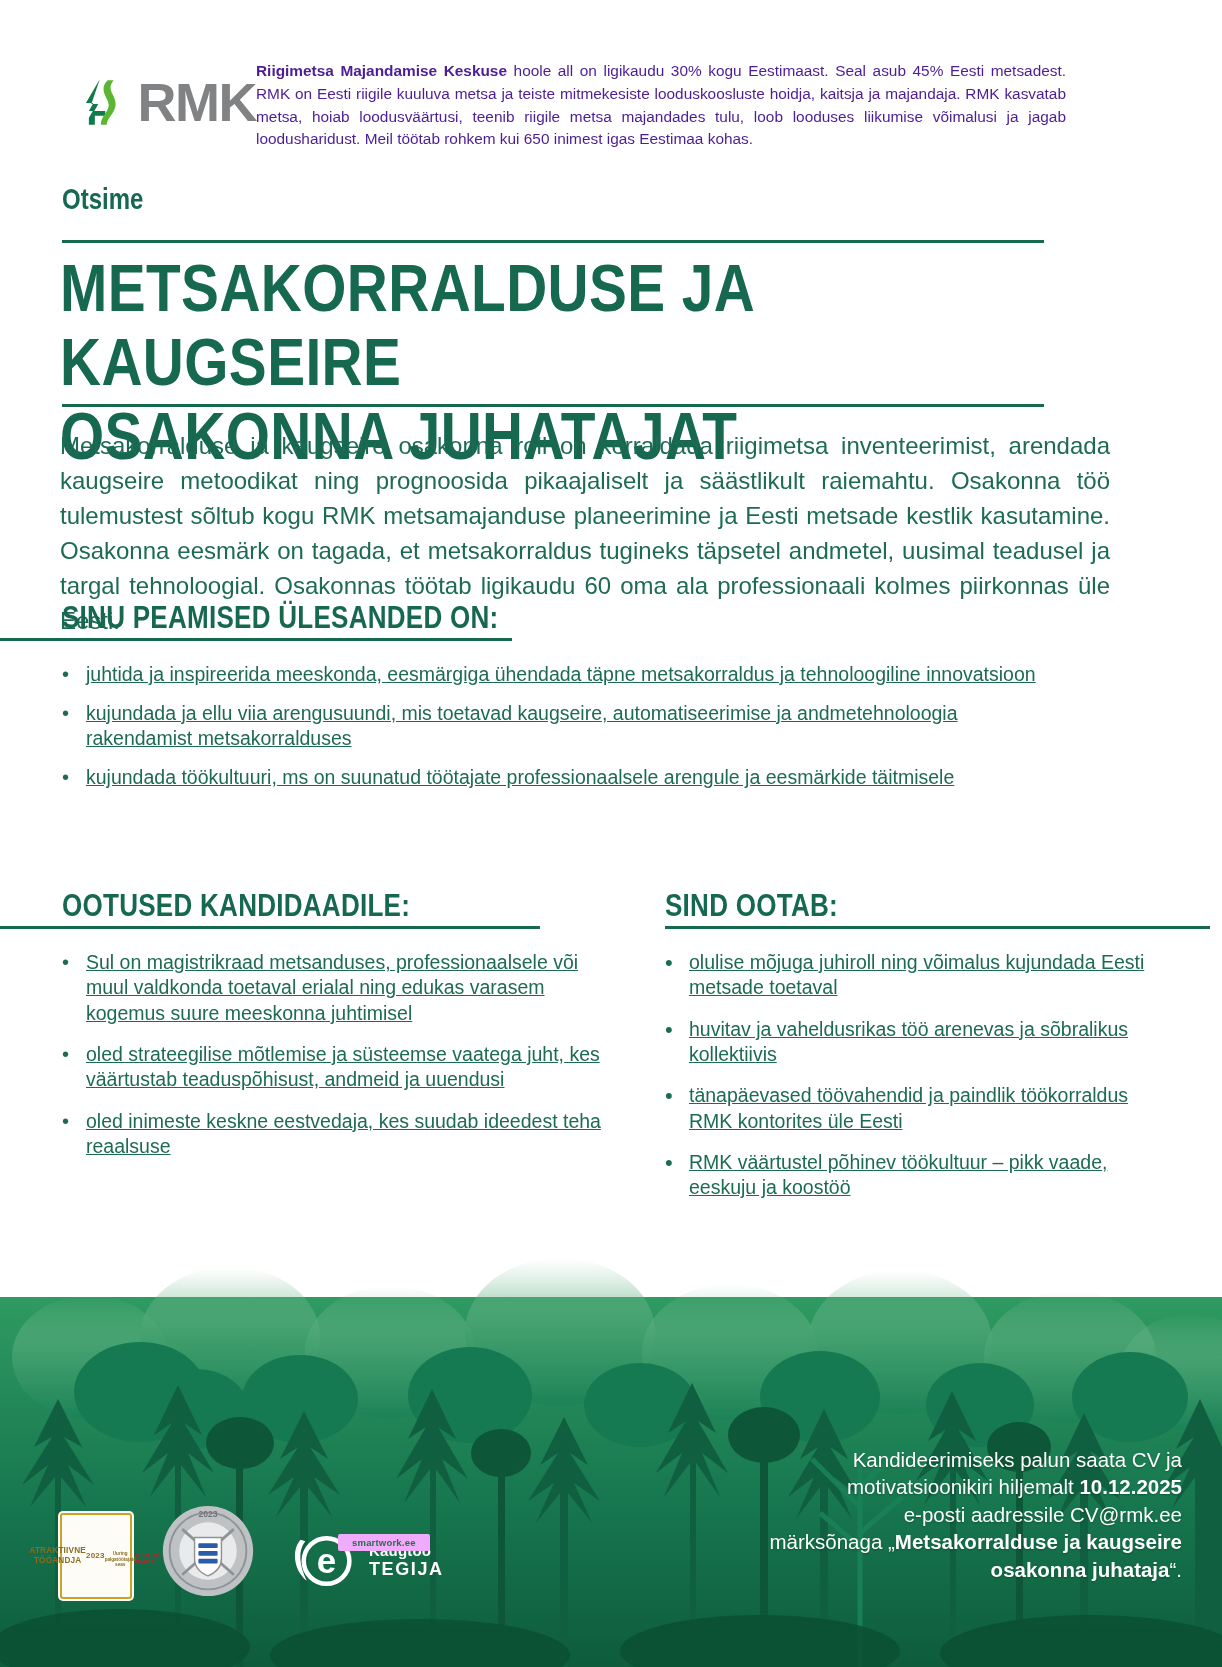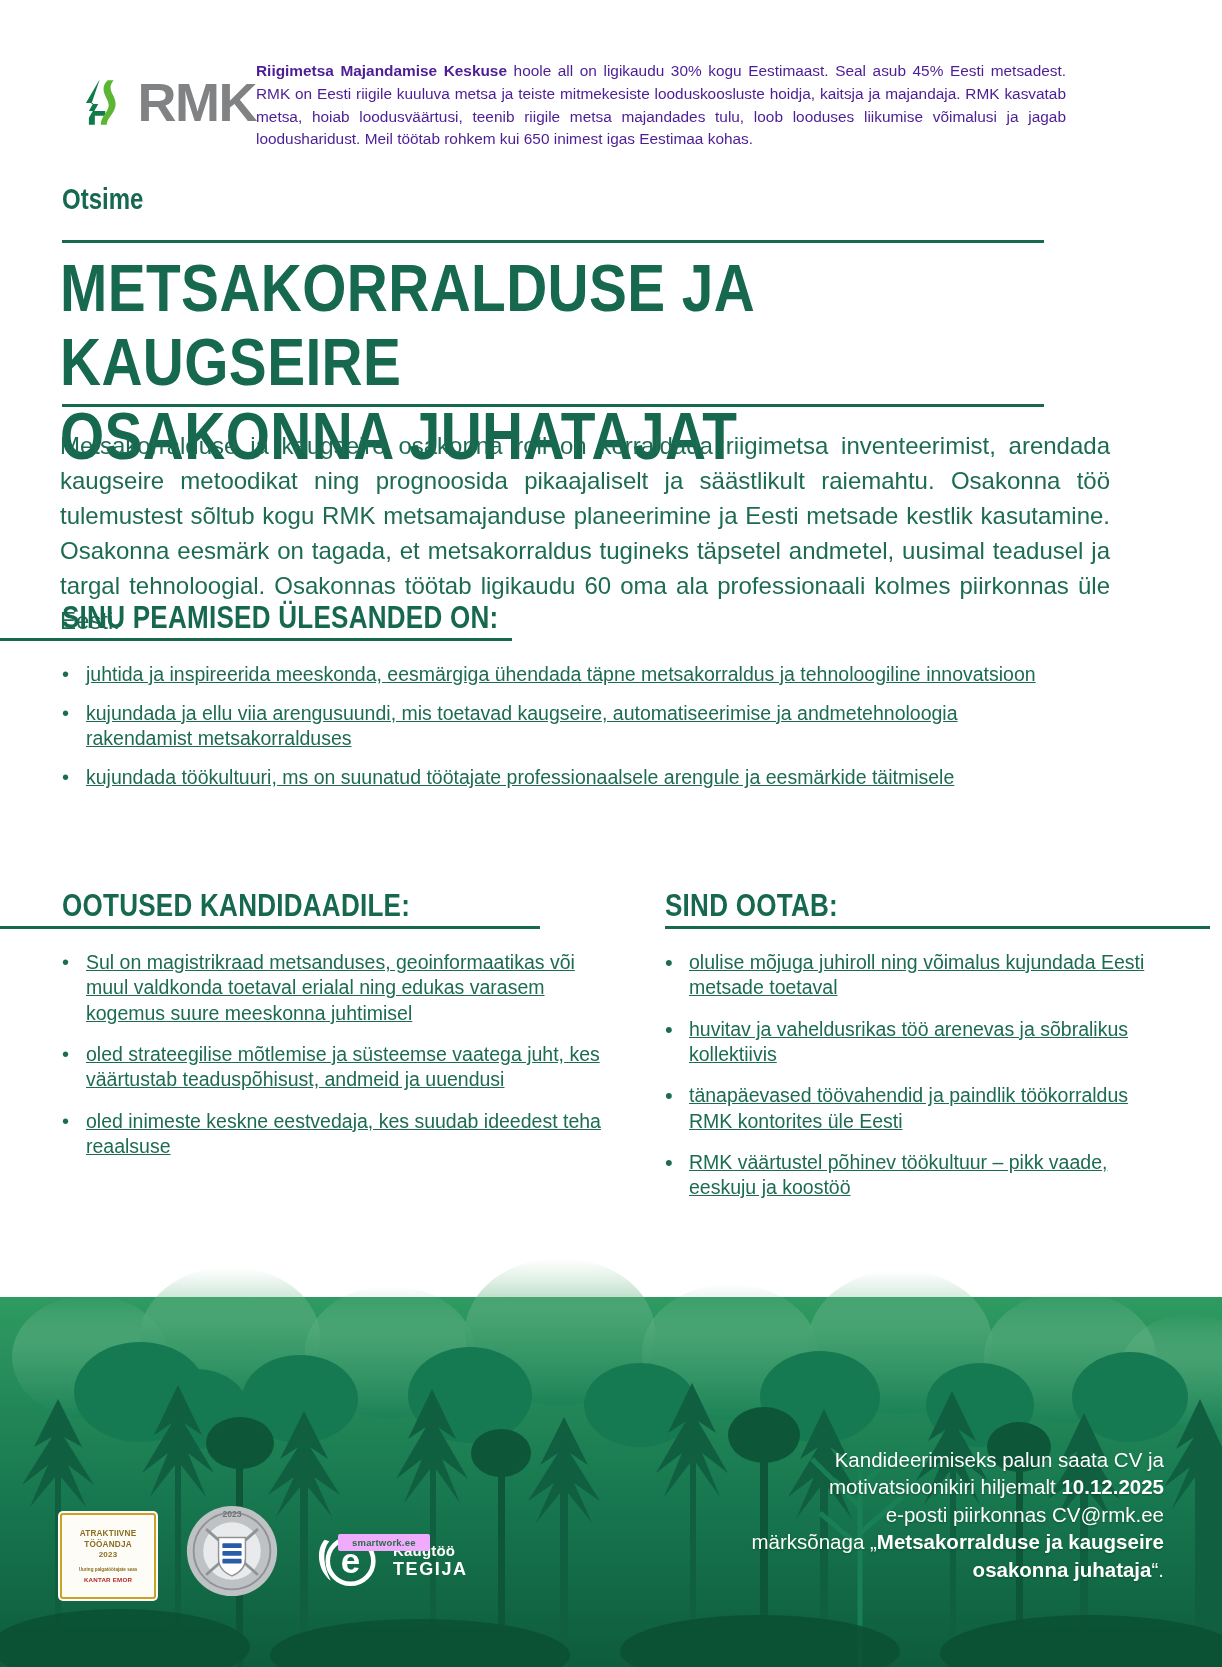--- a/index.html
+++ b/index.html
@@ -183,21 +183,21 @@
     left: 0; bottom: 0;
     width: 1222px;
     height: 520px;
     overflow: hidden;
   }
   .forest svg { display: block; width: 1222px; height: 520px; }
 
   
   .contact {
     position: absolute;
-    right: 58px;
+    right: 40px;
     bottom: 84px;
     width: 420px;
     text-align: right;
     color: #ffffff;
     font-size: 20.5px;
     line-height: 1.34;
     font-family: "Liberation Sans", sans-serif;
     text-shadow: 0 1px 2px rgba(0,40,20,0.35);
   }
   .contact b { font-weight: bold; }
@@ -206,26 +206,25 @@
   .badges {
     position: absolute;
     left: 60px;
     bottom: 68px;
     display: flex;
     align-items: flex-end;
     gap: 28px;
   }
 
   .badge-attr {
-    width: 96px; height: 86px;
+    width: 72px; height: 86px;
     background: #fdfcf7;
     border: 2px solid #c9a227;
     border-radius: 3px;
     display: flex;
-    flex-direction: column;
     align-items: center;
     justify-content: center;
     padding: 4px;
     box-shadow: 0 0 0 2px #fdfcf7;
   }
   .badge-attr .ba-t1 {
     font-size: 8.2px; font-weight: bold; color: #8a6d1f;
     letter-spacing: .2px; line-height: 1.25; text-align: center;
   }
   .badge-attr .ba-t2 {
@@ -297,21 +296,21 @@
   <div class="sec-rule" id="tasks-rule"></div>
   <ul class="blist" id="tasks-list">
     <li>juhtida ja inspireerida meeskonda, eesmärgiga ühendada täpne metsakorraldus ja tehnoloogiline innovatsioon</li>
     <li>kujundada ja ellu viia arengusuundi, mis toetavad kaugseire, automatiseerimise ja andmetehnoloogia rakendamist metsakorralduses</li>
     <li>kujundada töökultuuri, ms on suunatud töötajate professionaalsele arengule ja eesmärkide täitmisele</li>
   </ul>
 
   <div class="sec-head" id="exp-head">OOTUSED KANDIDAADILE:</div>
   <div class="sec-rule" id="exp-rule"></div>
   <ul class="blist" id="exp-list">
-    <li>Sul on magistrikraad metsanduses, geoinformaatikas või muul valdkonda toetaval erialal ning edukas varasem kogemus suure meeskonna juhtimisel</li>
+    <li>Sul on magistrikraad metsanduses, professionaalsele või muul valdkonda toetaval erialal ning edukas varasem kogemus suure meeskonna juhtimisel</li>
     <li>oled strateegilise mõtlemise ja süsteemse vaatega juht, kes väärtustab teaduspõhisust, andmeid ja uuendusi</li>
     <li>oled inimeste keskne eestvedaja, kes suudab ideedest teha reaalsuse</li>
   </ul>
 
   <div class="sec-head" id="offer-head">SIND OOTAB:</div>
   <div class="sec-rule" id="offer-rule"></div>
   <ul class="blist" id="offer-list">
     <li>olulise mõjuga juhiroll ning võimalus kujundada Eesti metsade toetaval</li>
     <li>huvitav ja vaheldusrikas töö arenevas ja sõbralikus kollektiivis</li>
     <li>tänapäevased töövahendid ja paindlik töökorraldus RMK kontorites üle Eesti</li>
@@ -395,21 +394,21 @@
         <ellipse cx="420" cy="508" rx="150" ry="36"></ellipse>
         <ellipse cx="760" cy="504" rx="140" ry="36"></ellipse>
         <ellipse cx="1090" cy="506" rx="150" ry="38"></ellipse>
       </g>
     </svg>
   </div>
 
   <div class="contact">
     <div>Kandideerimiseks palun saata CV ja</div>
     <div><span>motivatsioonikiri hiljemalt </span><b>10.12.2025</b></div>
-    <div>e-posti piirkonnas CV@rmk.ee</div>
+    <div>e-posti aadressile CV@rmk.ee</div>
     <div><span>märksõnaga „</span><b>Metsakorralduse ja kaugseire osakonna juhataja</b><span>“.</span></div>
   </div>
 
   <div class="badges">
 
     <div class="badge-attr">
       <div class="ba-t1">ATRAKTIIVNE
 TÖÖANDJA</div>
       <div class="ba-t1" style="font-size:8px">2023</div>
       <div class="ba-t2">Uuring palgatöötajate seas</div>

